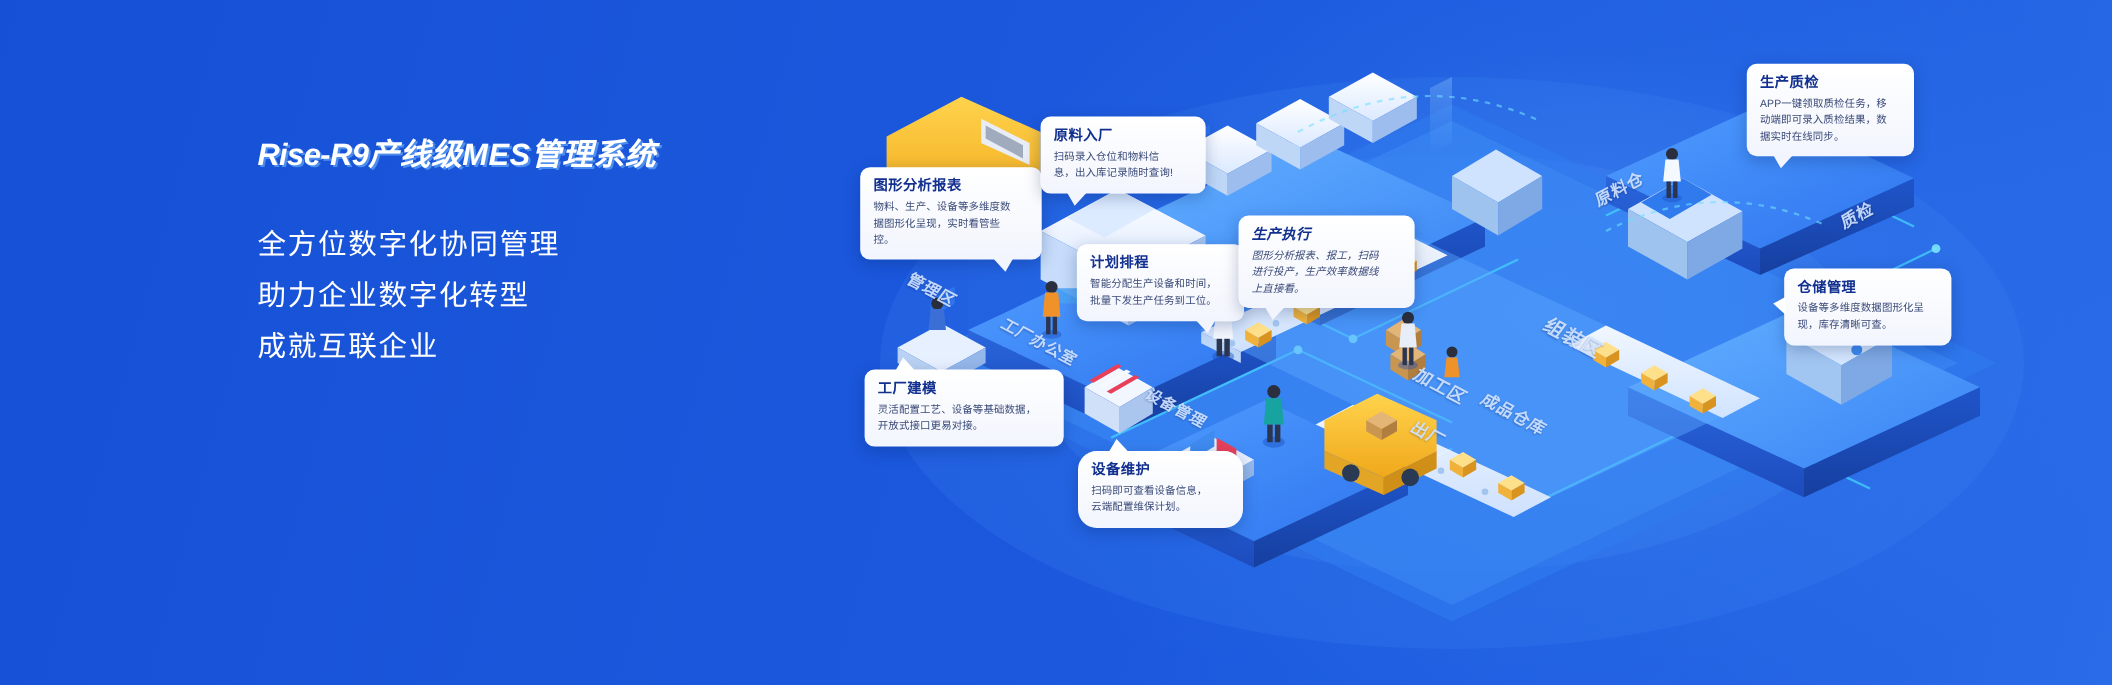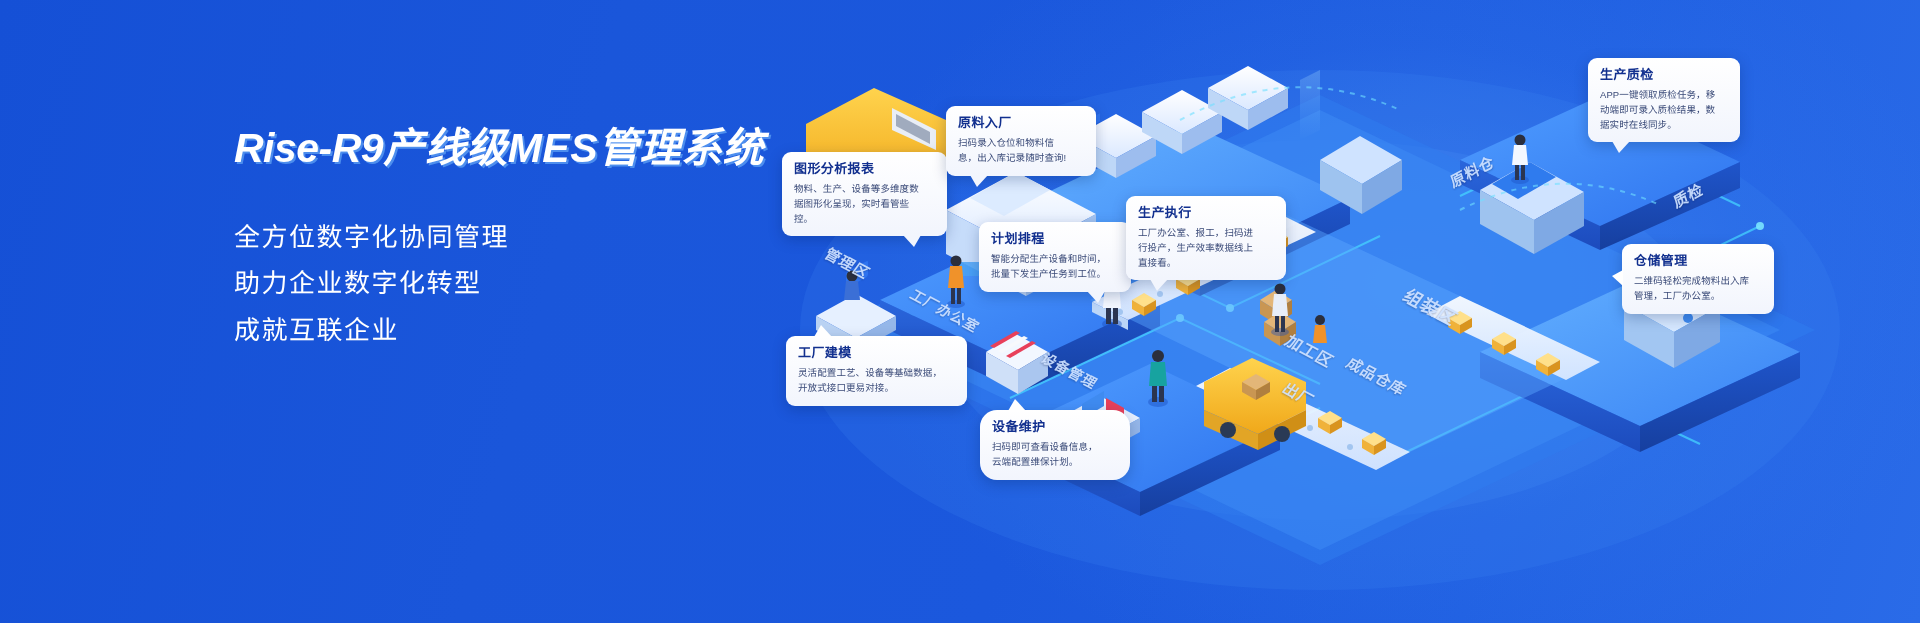--- a/index.html
+++ b/index.html
@@ -21,21 +21,21 @@
   #banner::after{
     content:"";
     position:absolute; left:880px; top:-90px; width:1100px; height:780px;
     background:radial-gradient(ellipse at 48% 48%, rgba(110,180,255,.35) 0%, rgba(60,130,240,.16) 42%, rgba(26,86,218,0) 70%);
     pointer-events:none;
   }
 
   
   .copy { position:absolute; left:234px; top:125px; width:620px; z-index:30; }
   .headline{
-    font-size:41px; font-weight:bold; font-style:italic; color:#ffffff;
+    font-size:28px; font-weight:bold; font-style:italic; color:#ffffff;
     letter-spacing:.5px; line-height:1.15; white-space:nowrap;
     text-shadow: 2px 2px 0 rgba(120,190,255,.55);
   }
   .headline .en{ font-style:italic; font-weight:bold; letter-spacing:-.5px;}
   .headline .cn{ font-style:italic; font-weight:bold; }
   .sublines{ margin-top:42px; }
   .subline{
     font-size:26px; color:#ffffff; line-height:1.78; letter-spacing:1.5px; font-weight:400;
   }
 
@@ -81,21 +81,21 @@
     top:-11px; left:28px;
     border-left:7px solid transparent; border-right:11px solid transparent;
     border-bottom:12px solid #ffffff;
   }
 
   
   #co-graph   { left:782px;  top:152px; width:165px; }
   #co-inbound { left:946px;  top:86px;  width:150px;margin-top:20px; }
   #co-qc      { left:1588px; top:58px;  width:152px; }
   #co-plan    { left:979px;  top:222px; width:152px; }
-  #co-exec    { left:1126px; top:196px; width:160px; }
+  #co-exec    { left:1126px; top:196px; width:160px;font-style:italic; }
   #co-store   { left:1622px; top:244px; width:152px; }
   #co-model   { left:786px;  top:336px; width:181px; }
   #co-maint   { left:980px;  top:410px; width:150px;border-radius:17px; }
 
   
   .zone{
     position:absolute; z-index:20; color:#cfe2ff; font-weight:bold;
     letter-spacing:1px; white-space:nowrap; opacity:.92;
     text-shadow:0 1px 2px rgba(0,20,70,.35);
   }
@@ -499,27 +499,27 @@
   </div>
 
   <div class="callout" id="co-plan">
     <div class="c-title">计划排程</div>
     <div class="c-desc">智能分配生产设备和时间，批量下发生产任务到工位。</div>
     <span class="tail down-r"></span>
   </div>
 
   <div class="callout" id="co-exec">
     <div class="c-title">生产执行</div>
-    <div class="c-desc">工厂办公室、报工，扫码进行投产，生产效率数据线上直接看。</div>
+    <div class="c-desc">图形分析报表、报工，扫码进行投产，生产效率数据线上直接看。</div>
     <span class="tail down"></span>
   </div>
 
   <div class="callout" id="co-store">
     <div class="c-title">仓储管理</div>
-    <div class="c-desc">二维码轻松完成物料出入库管理，工厂办公室。</div>
+    <div class="c-desc">设备等多维度数据图形化呈现，库存清晰可查。</div>
     <span class="tail left"></span>
   </div>
 
   <div class="callout" id="co-model">
     <div class="c-title">工厂建模</div>
     <div class="c-desc">灵活配置工艺、设备等基础数据，开放式接口更易对接。</div>
     <span class="tail up"></span>
   </div>
 
   <div class="callout" id="co-maint">

